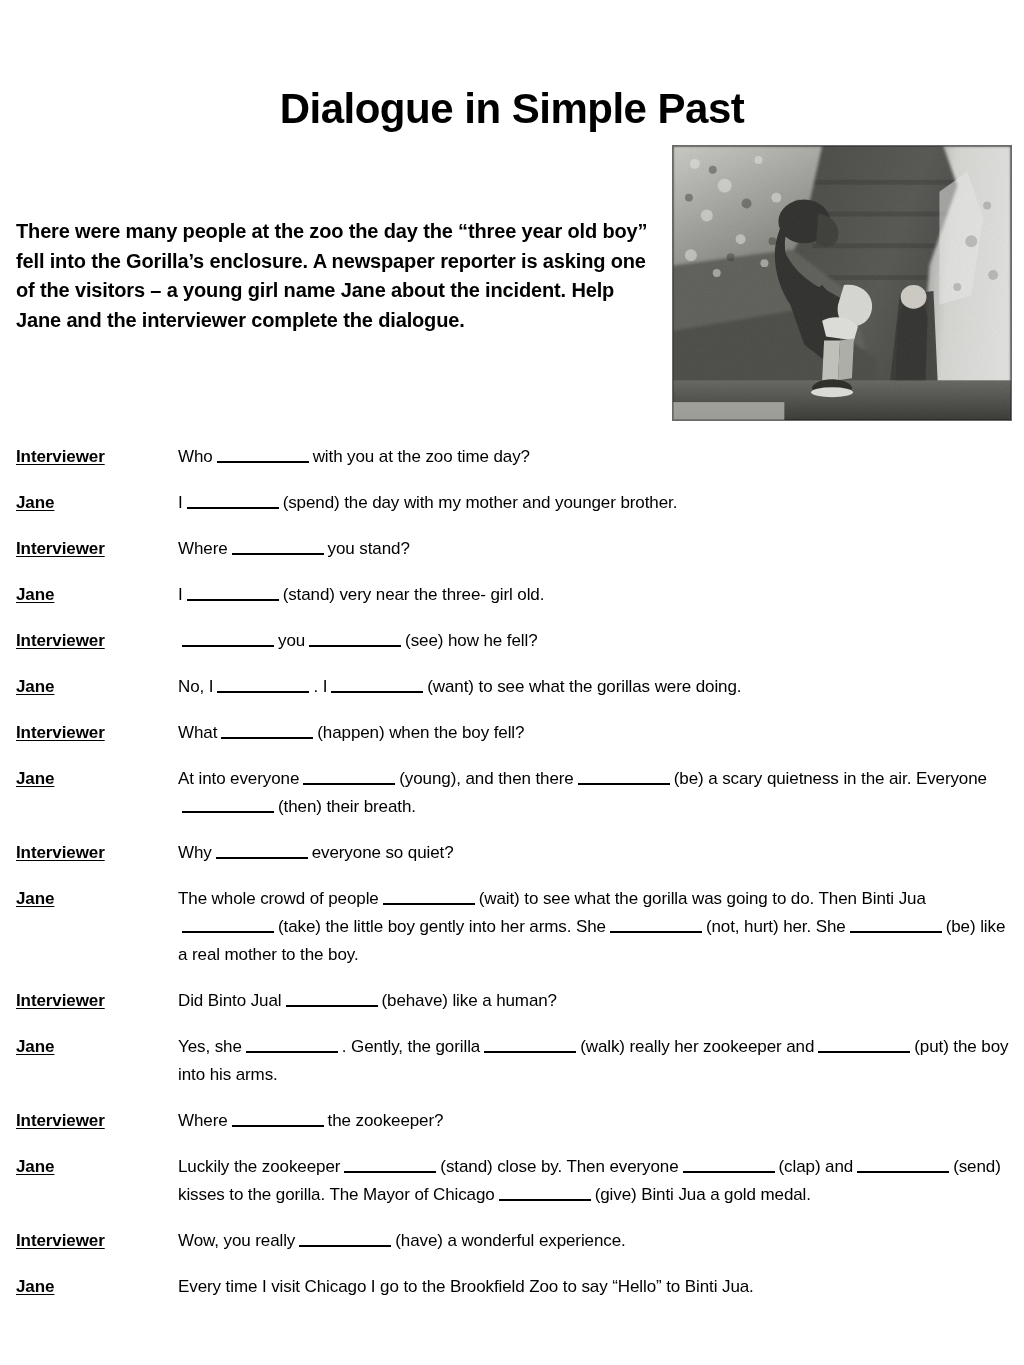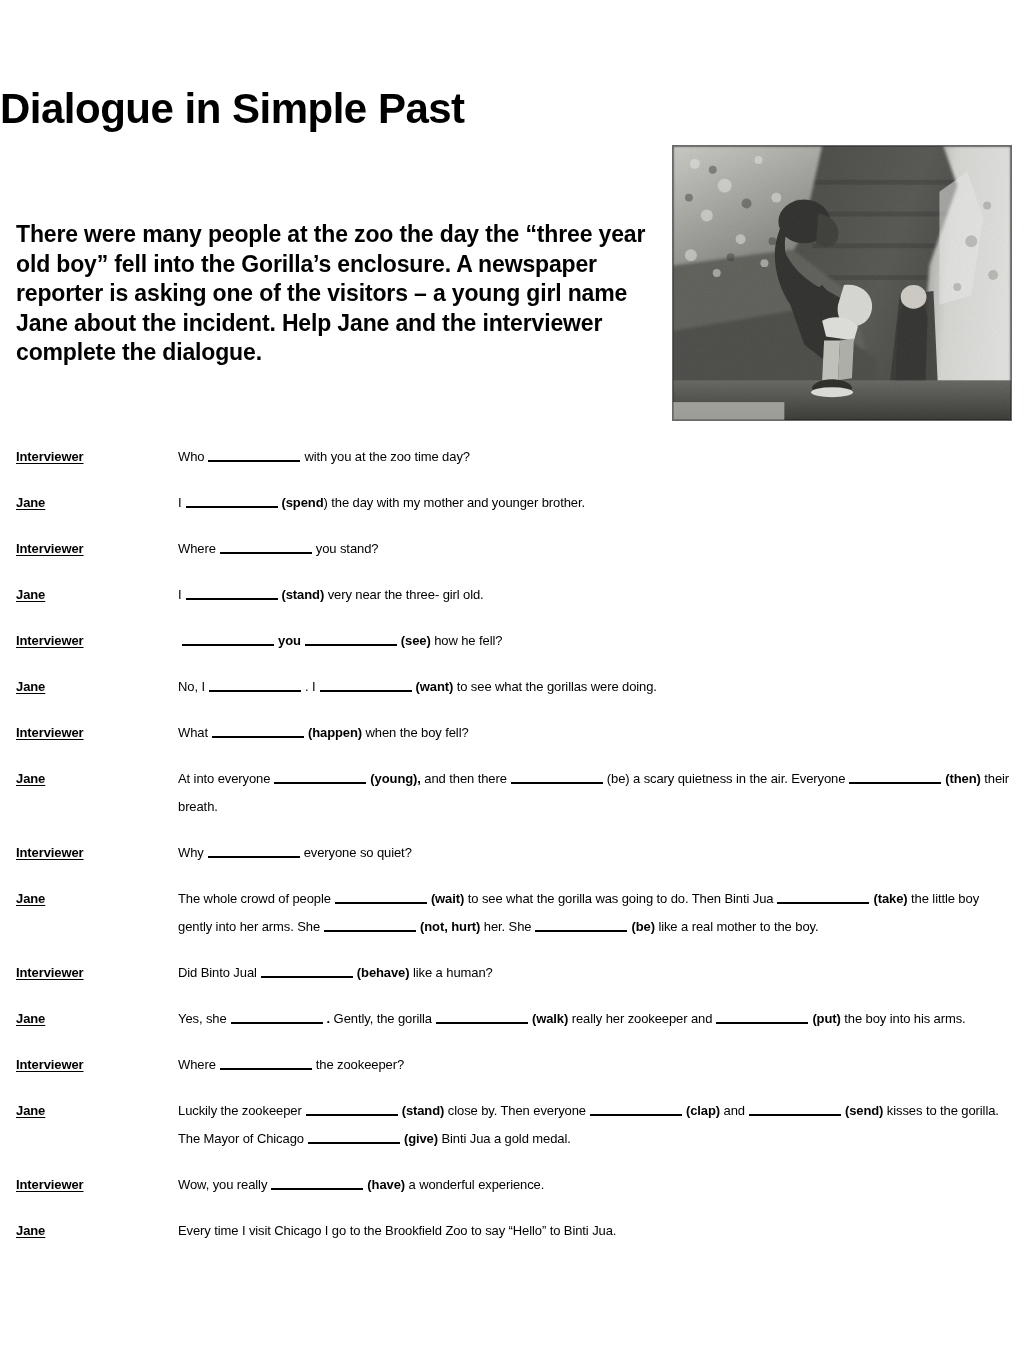--- a/index.html
+++ b/index.html
@@ -16,33 +16,34 @@
     color: #000000;
     overflow: hidden;
   }
 
   
   .page-title {
     position: absolute;
     top: 58px;
     left: 0;
     width: 1024px;
+    text-align: center;
     font-size: 42px;
     font-weight: bold;
     letter-spacing: -0.5px;
     line-height: 1.1;
   }
 
   
   .intro {
     position: absolute;
     top: 197px;
     left: 16px;
     width: 642px;
-    font-size: 23px;
+    font-size: 20px;
     font-weight: bold;
     line-height: 29.5px;
     letter-spacing: -0.15px;
   }
 
   
   .photo-frame {
     position: absolute;
     top: 145px;
     left: 672px;
@@ -59,21 +60,21 @@
   .dialogue {
     position: absolute;
     top: 443px;
     left: 16px;
     width: 994px;
     border-collapse: collapse;
   }
   .dialogue td {
     padding: 0 0 18px 0;
     vertical-align: top;
-    font-size: 13px;
+    font-size: 17px;
     line-height: 28px;
     letter-spacing: -0.1px;
   }
   .dialogue td.speaker {
     width: 162px;
     font-weight: bold;
     white-space: nowrap;
   }
   .dialogue td.speaker span.sp {
     text-decoration: underline;
@@ -85,21 +86,21 @@
 
   
   .blank {
     display: inline-block;
     width: 92px;
     border-bottom: 2.5px solid #000;
     margin: 0 4px -1px 4px;
     vertical-align: baseline;
     height: 17px;
   }
-  .b { font-weight: bold; }
+  .b { font-weight: normal; }
 </style>
 </head>
 <body>
 
 <h1 class="page-title">Dialogue in Simple Past</h1>
 
 <p class="intro">There were many people at the zoo the day the “three year old boy” fell into the Gorilla’s enclosure.  A newspaper reporter is asking one of the visitors – a young girl name Jane about the incident.  Help Jane and the interviewer complete the dialogue.</p>
 
 <div class="photo-frame">
   <svg viewBox="0 0 340 276" preserveAspectRatio="none">

